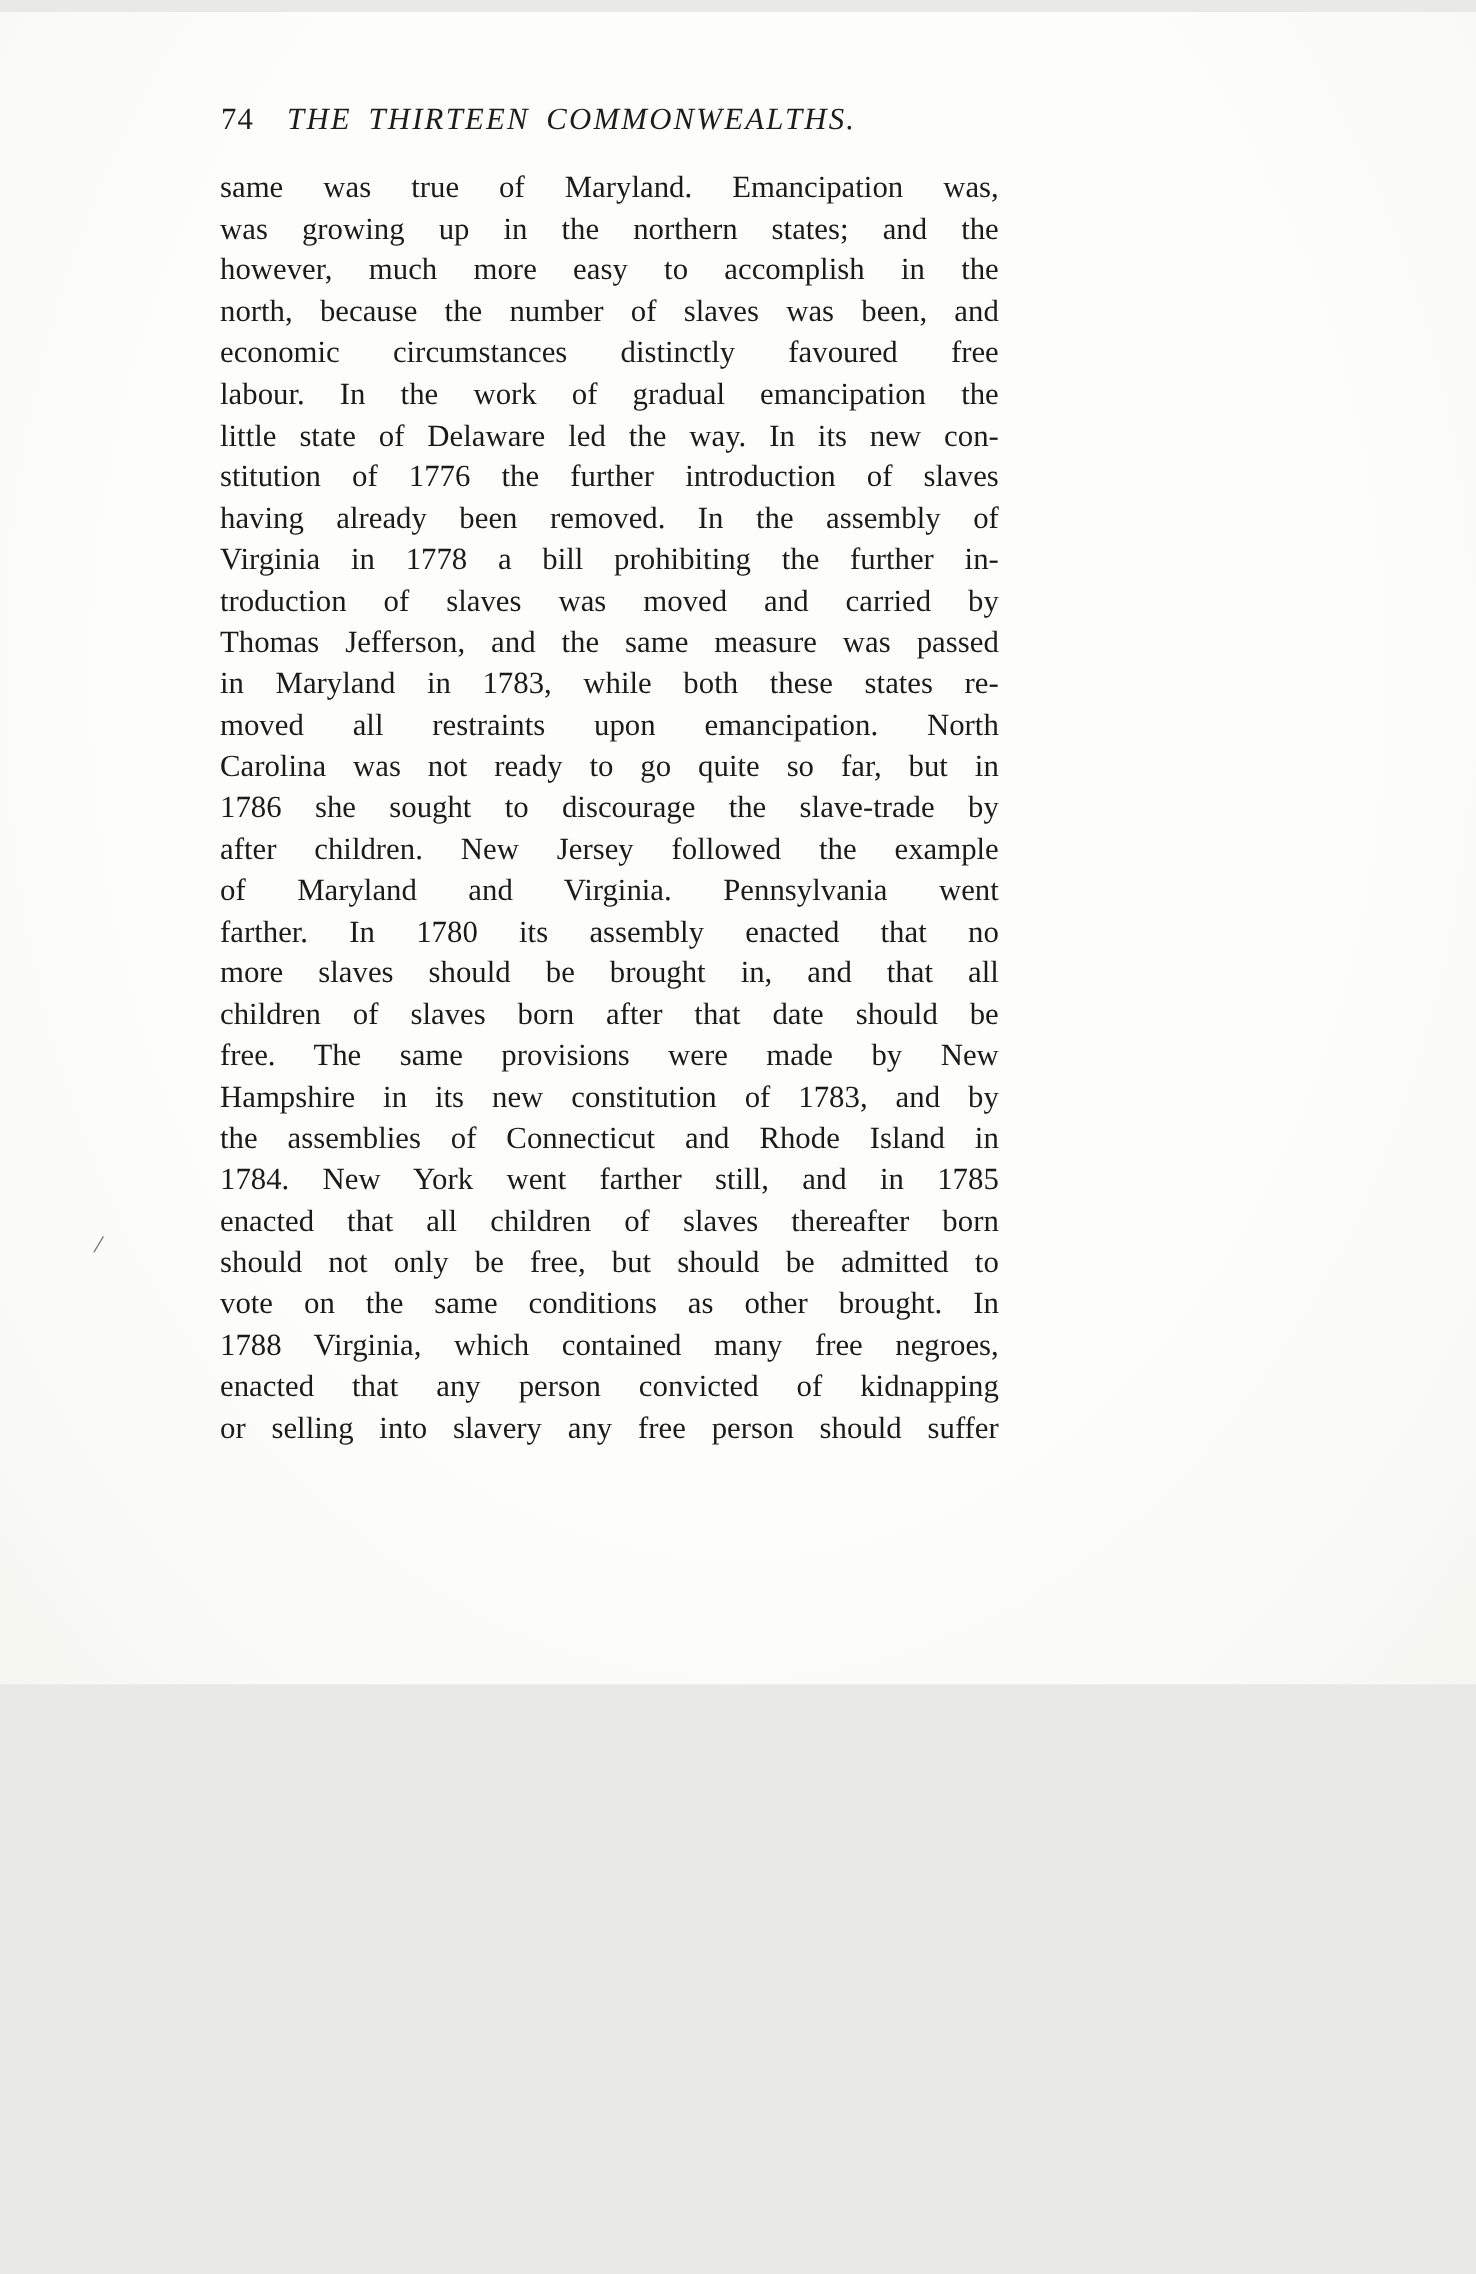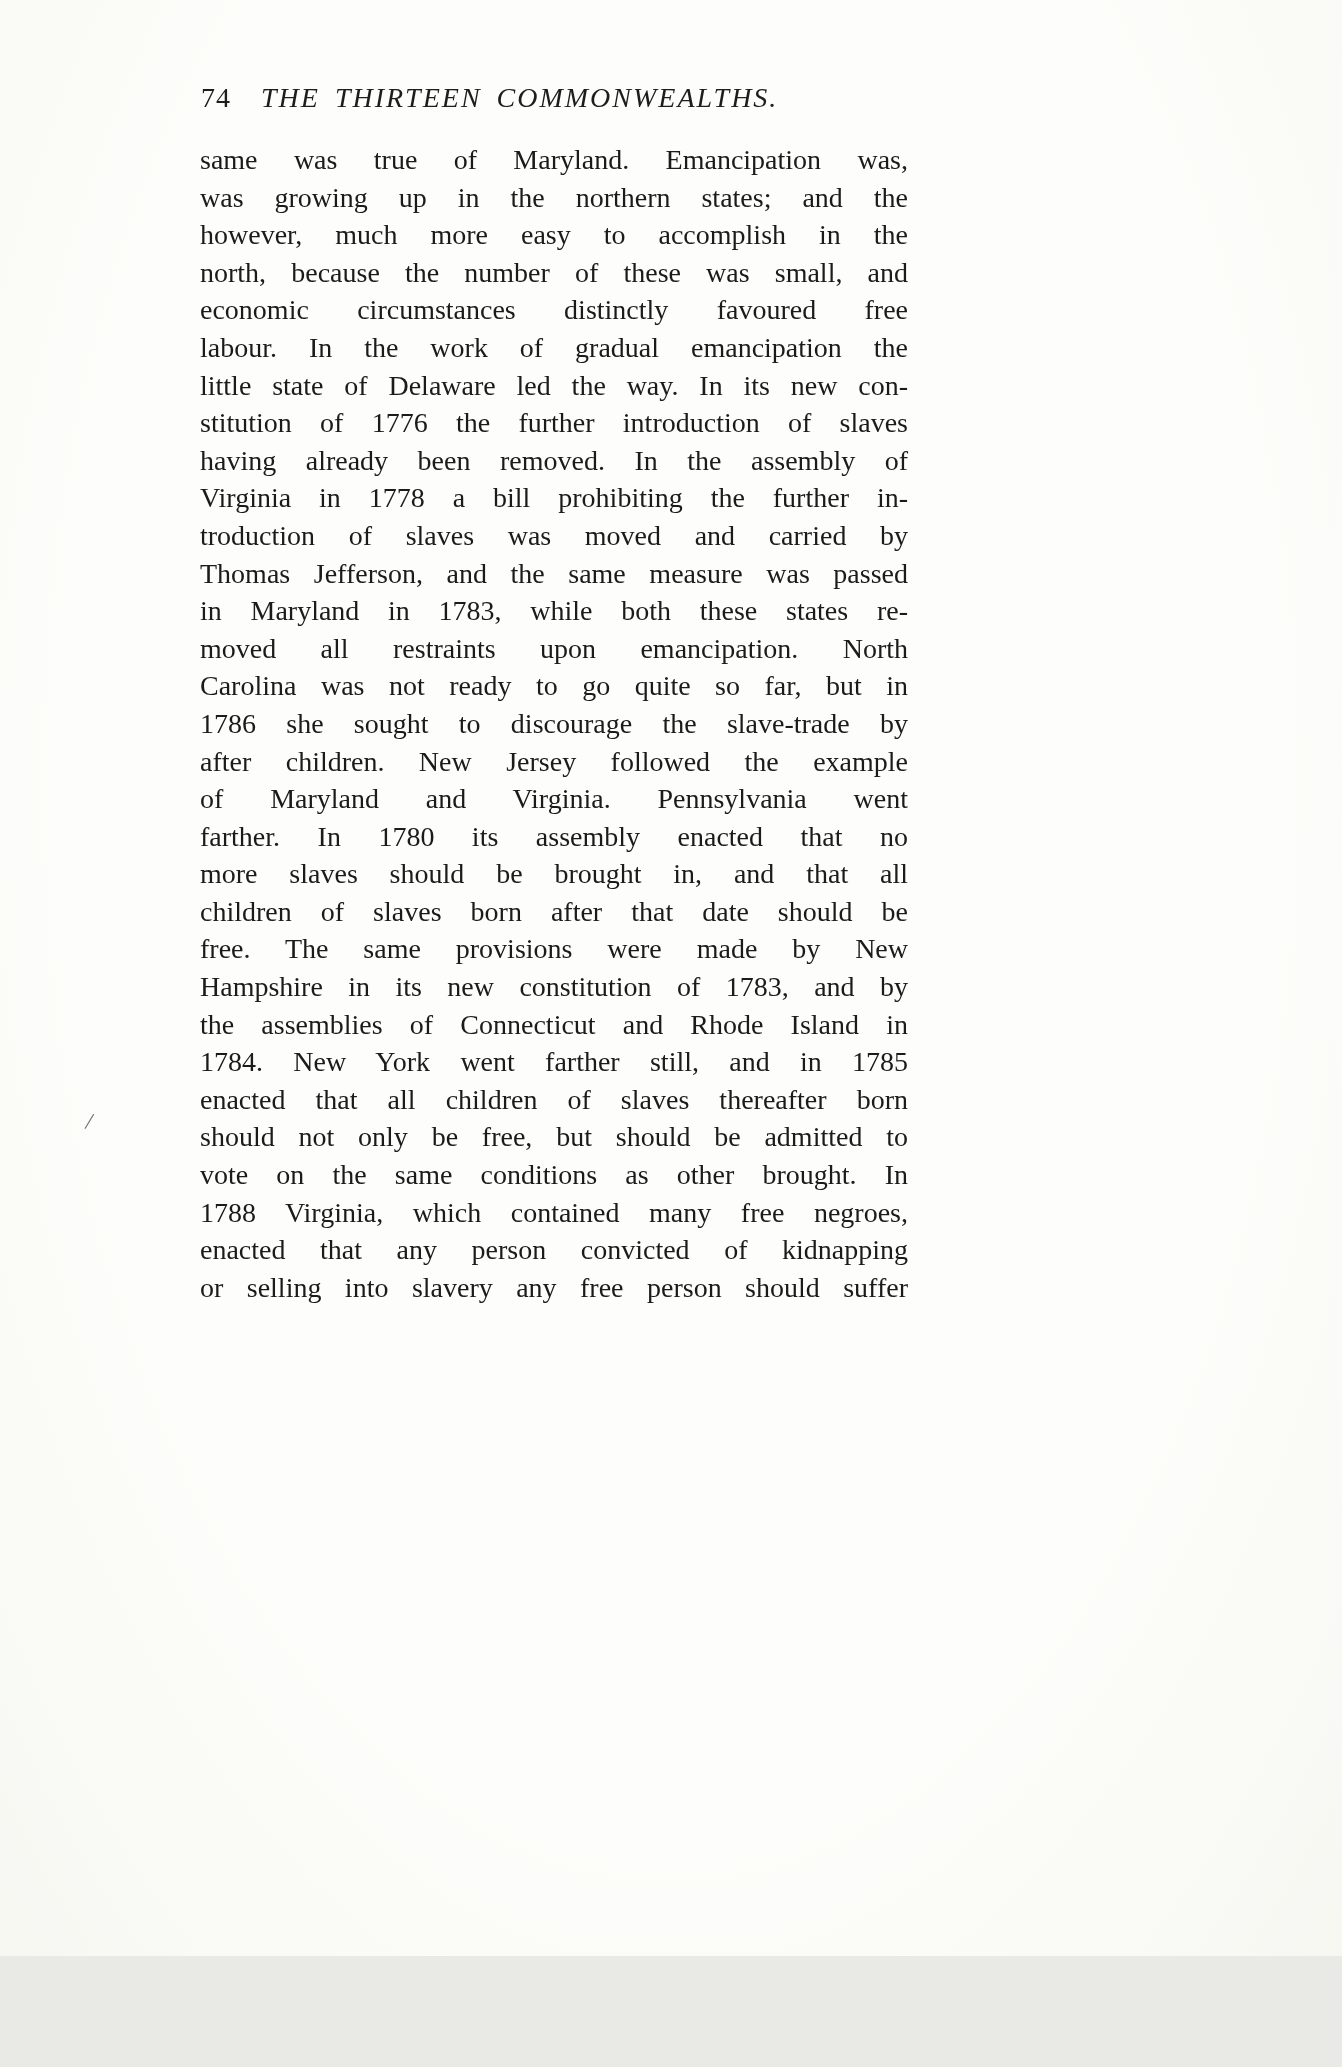--- a/index.html
+++ b/index.html
@@ -3,22 +3,22 @@
 <meta charset="utf-8">
 <style>
   html, body {
     margin: 0;
     padding: 0;
     background: #e9e9e6;
   }
   .page {
     position: relative;
     width: 1342px;
-    height: 1956px;
-    margin: 0 auto;
+    height: 1520px;
+    margin: 11px auto;
     background: #fcfcf9;
     background-image: radial-gradient(ellipse at 50% 40%, #fdfdfb 60%, #f7f7f2 100%);
     font-family: "Liberation Serif", "DejaVu Serif", serif;
     color: #1d1d1d;
     overflow: hidden;
   }
   .running-head {
     position: absolute;
     top: 82px;
     left: 201px;
@@ -73,21 +73,21 @@
 <div class="page">
 
   <div class="running-head">
     <span class="folio">74</span><span class="running-title">THE THIRTEEN COMMONWEALTHS.</span>
   </div>
 
   <div class="body-text">
       <div class="line">same was true of Maryland.  Emancipation was,</div>
       <div class="line">was growing up in the northern states; and the</div>
       <div class="line">however, much more easy to accomplish in the</div>
-      <div class="line">north, because the number of these was small, and</div>
+      <div class="line">north, because the number of slaves was been, and</div>
       <div class="line">economic circumstances distinctly favoured free</div>
       <div class="line">labour.  In the work of gradual emancipation the</div>
       <div class="line">little state of Delaware led the way.  In its new con-</div>
       <div class="line">stitution of 1776 the further introduction of slaves</div>
       <div class="line">having already been removed.  In the assembly of</div>
       <div class="line">Virginia in 1778 a bill prohibiting the further in-</div>
       <div class="line">troduction of slaves was moved and carried by</div>
       <div class="line">Thomas Jefferson, and the same measure was passed</div>
       <div class="line">in Maryland in 1783, while both these states re-</div>
       <div class="line">moved all restraints upon emancipation.  North</div>

